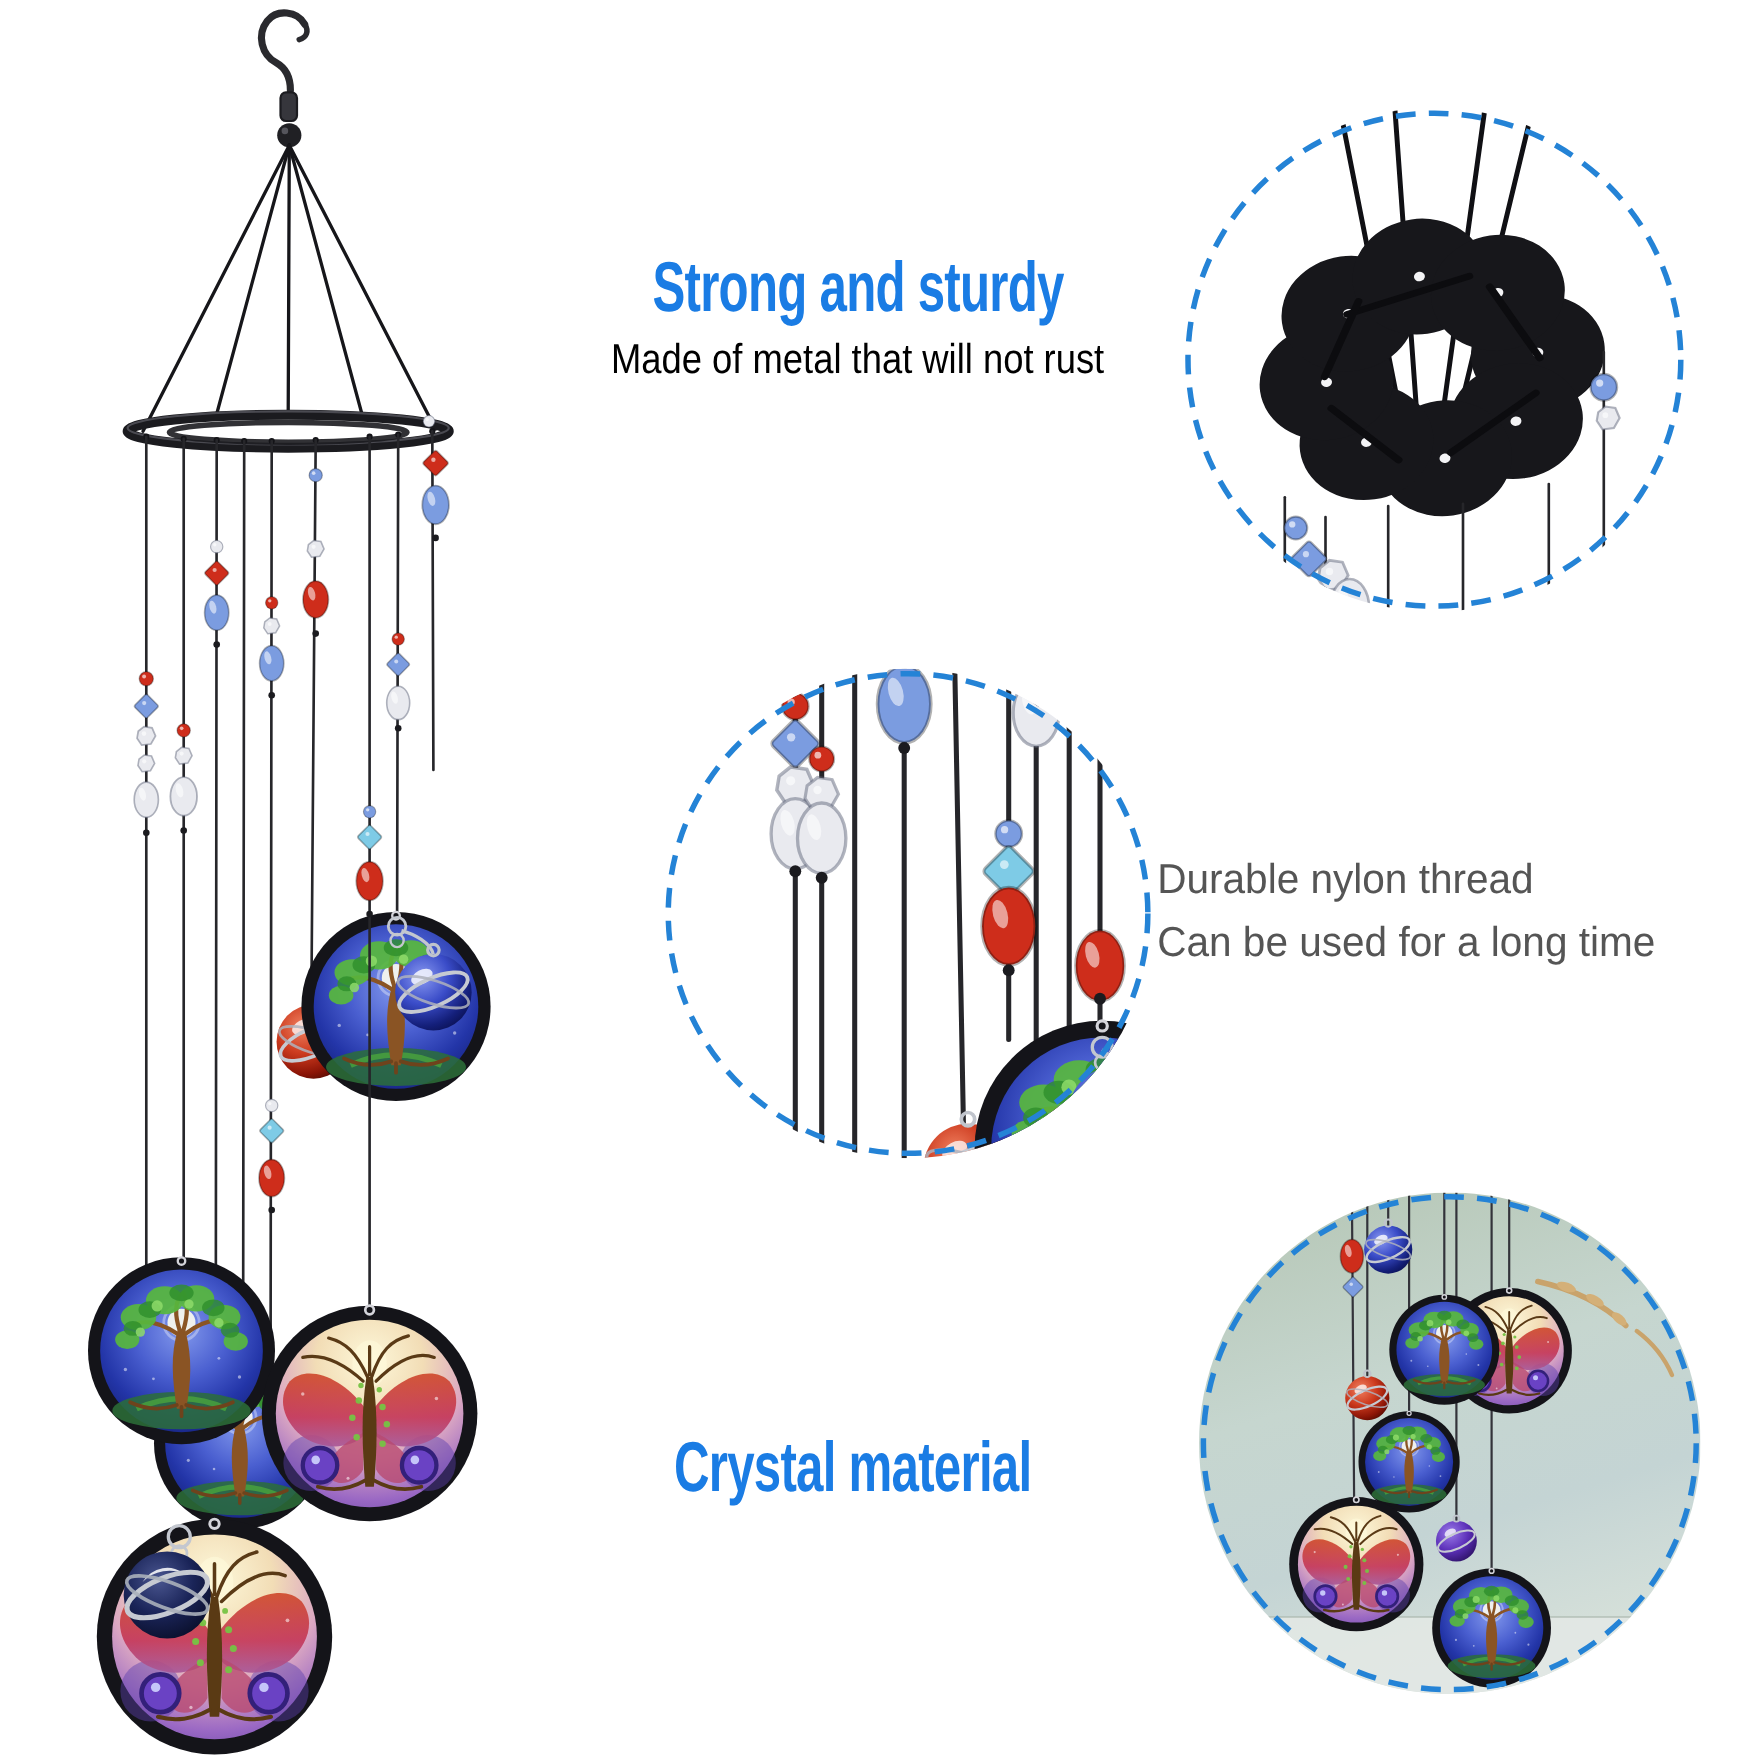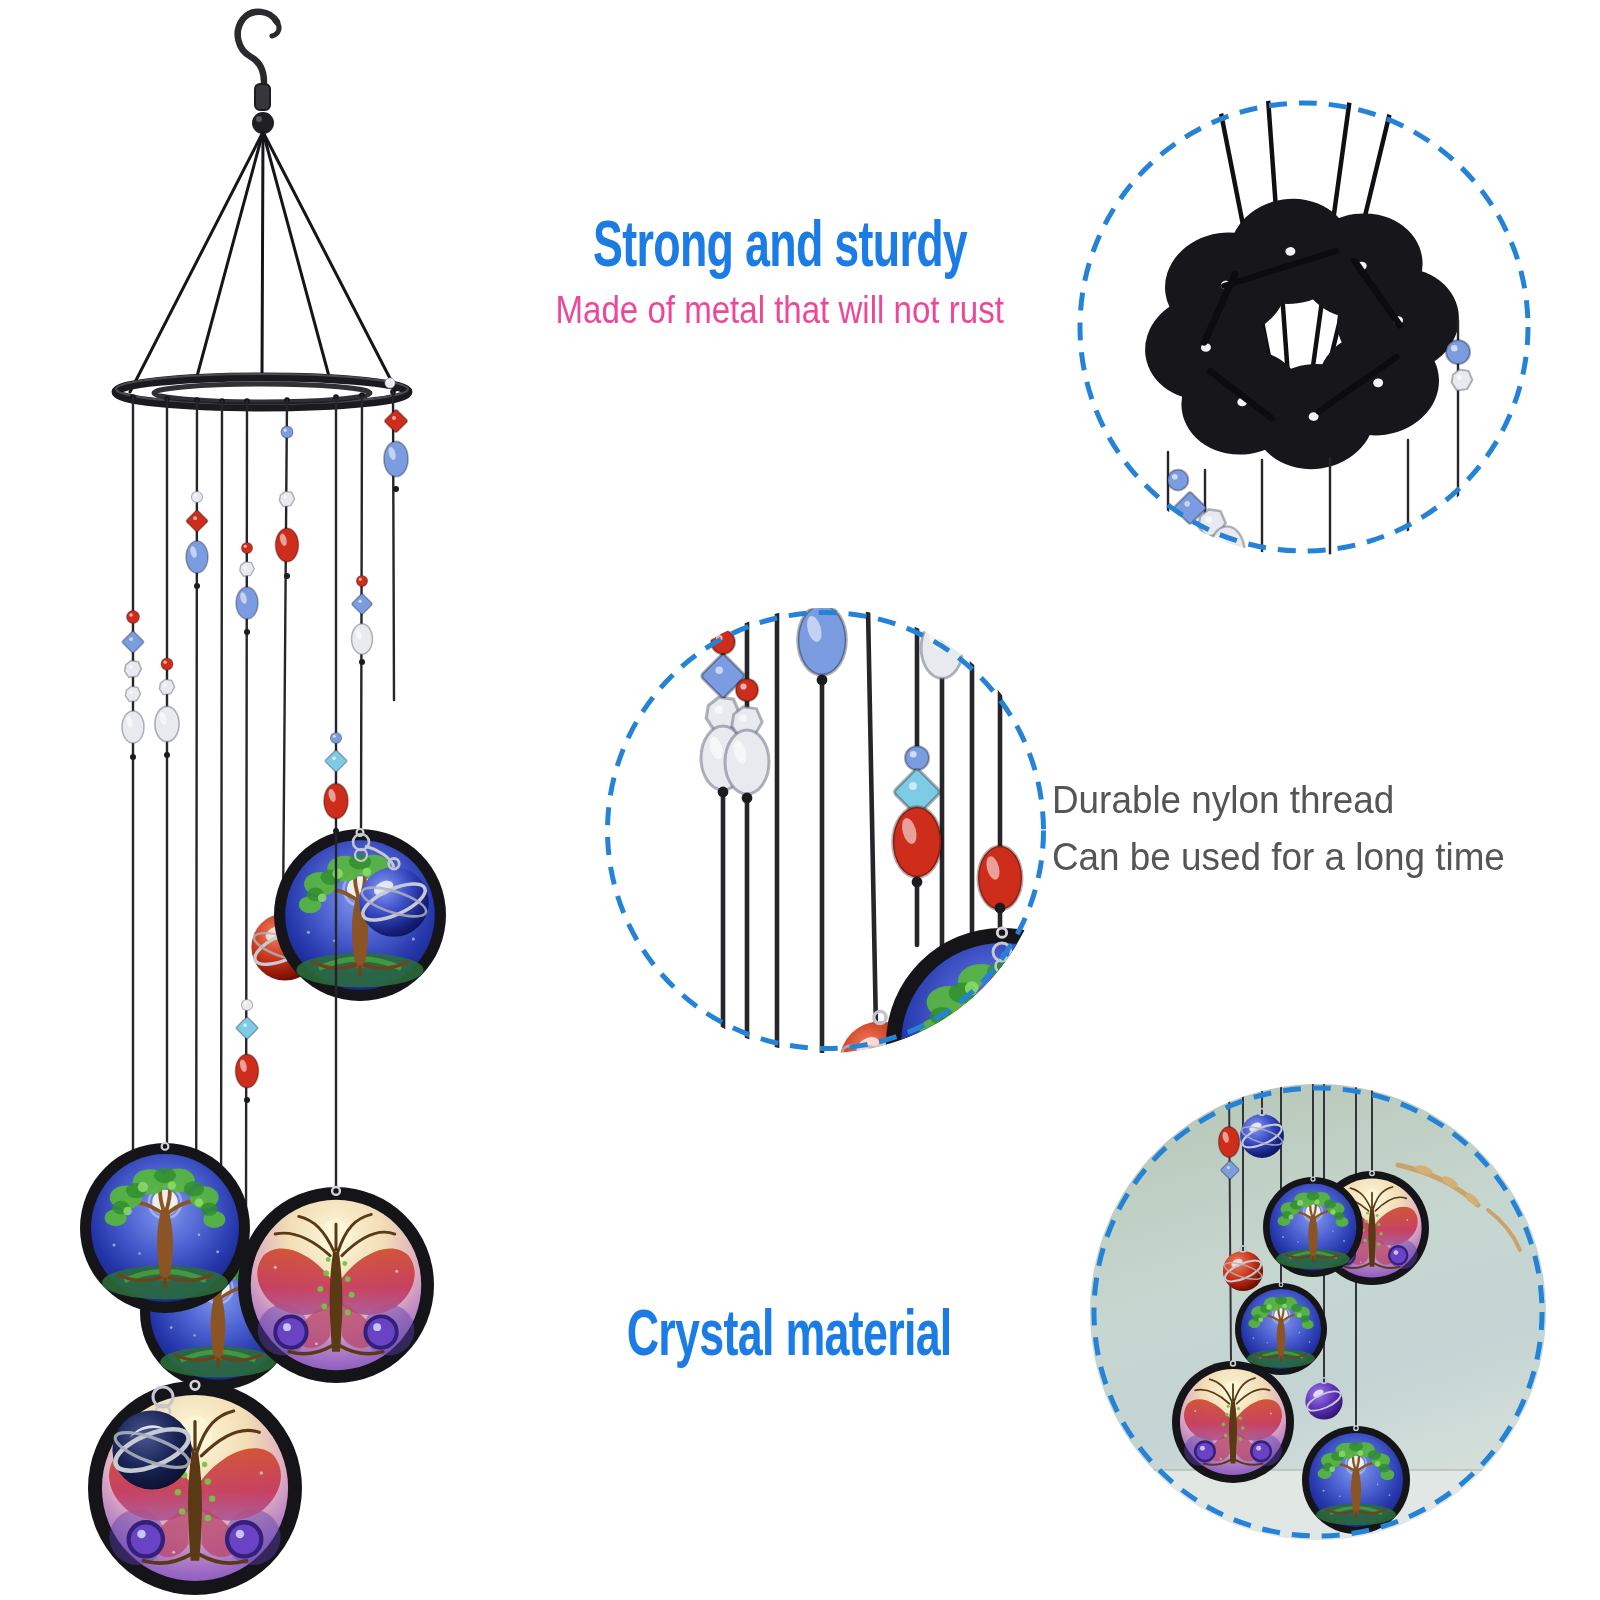--- a/index.html
+++ b/index.html
@@ -9,21 +9,21 @@
   }
   .abs{position:absolute;}
   .callout{position:absolute;border-radius:50%;overflow:hidden;background:#fff;}
   .callout.photo{background:transparent;}
   svg{display:block;}
 
   
   .feature{position:absolute;text-align:center;}
   .feature .h{color:#1a7ce4;font-weight:700;font-size:64px;line-height:66px;white-space:nowrap;}
   .feature .h .squish{display:inline-block;transform:scaleX(.70);transform-origin:50% 50%;letter-spacing:-1px;}
-  .feature .sub{color:#ec4899;font-size:38px;line-height:46px;margin-top:10px;white-space:nowrap;}
+  .feature .sub{color:#000000;font-size:38px;line-height:46px;margin-top:10px;white-space:nowrap;}
   .feature .sub .squish2{display:inline-block;transform:scaleX(.87);transform-origin:50% 50%;}
   .threadtxt{position:absolute;text-align:left;color:#555555;font-size:38px;line-height:57px;}
   .threadtxt .line{white-space:nowrap;}
   .threadtxt .squish3{display:inline-block;transform:scaleX(.97);transform-origin:0 50%;}
 
   
   .cord{stroke:#16161a;stroke-width:3;fill:none;stroke-linecap:round;}
   .cordT{stroke:#101014;stroke-width:4.5;fill:none;stroke-linecap:round;}
   .str{stroke:#26262a;stroke-width:2.4;fill:none;stroke-linecap:round;}
   .strZ{stroke:#26262a;stroke-width:4.6;fill:none;stroke-linecap:round;}
@@ -348,21 +348,21 @@
     <use href="#disc-bfly" transform="translate(336,1285) scale(0.98)"></use>
     <use href="#disc-bfly" transform="translate(195,1488) scale(1.07)"></use>
     <g>
       <circle cx="163" cy="1397" r="10" class="silver" stroke-width="3"></circle>
       <circle cx="163" cy="1412" r="7" class="silver" stroke-width="2.5"></circle>
     </g>
     <use href="#ball-navy" transform="translate(152,1450) scale(1.32)"></use>
   </svg>
 </div>
 
-<div class="feature" style="left:500px;top:211px;width:560px;">
+<div class="feature" style="left:500px;top:228px;width:560px;">
   <div class="h"><span class="squish">Strong and sturdy</span></div>
   <div class="sub"><span class="squish2">Made of metal that will not rust</span></div>
 </div>
 
 <div class="callout" style="left:1075px;top:98px;width:458px;height:458px;">
   <svg viewBox="1075 98 458 458" width="458" height="458">
     <g class="cordT">
       <line x1="1218" y1="98" x2="1285" y2="438"></line>
       <line x1="1268" y1="98" x2="1293" y2="446"></line>
       <line x1="1350" y1="98" x2="1302" y2="446"></line>
@@ -472,15 +472,15 @@
     <use href="#disc-bfly" transform="translate(1372,1228) scale(0.57)"></use>
     <use href="#disc-blue" transform="translate(1313,1227) scale(0.50)"></use>
     <use href="#disc-blue" transform="translate(1281,1329) scale(0.46)"></use>
     <use href="#ball-purple" transform="translate(1324,1401) scale(0.62)"></use>
     <use href="#disc-bfly" transform="translate(1233,1422) scale(0.61)"></use>
     <use href="#disc-blue" transform="translate(1356,1480) scale(0.54)"></use>
     <circle class="dash" cx="1318" cy="1312" r="224"></circle>
   </svg>
 </div>
 
-<div class="feature" style="left:509px;top:1300px;width:560px;">
+<div class="feature" style="left:495px;top:1300px;width:560px;">
   <div class="h"><span class="squish">Crystal material</span></div>
 </div>
 
 </body></html>

